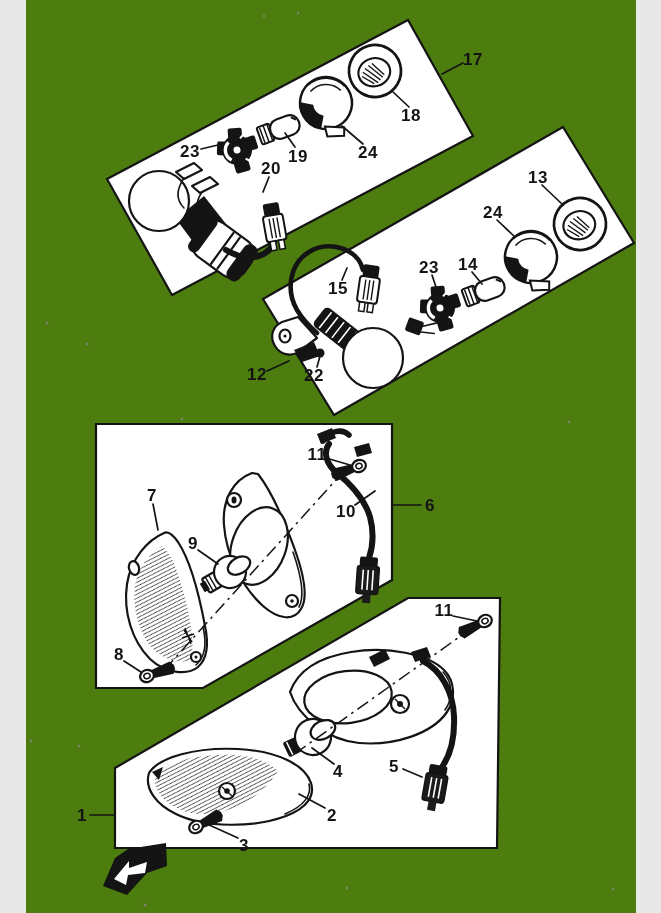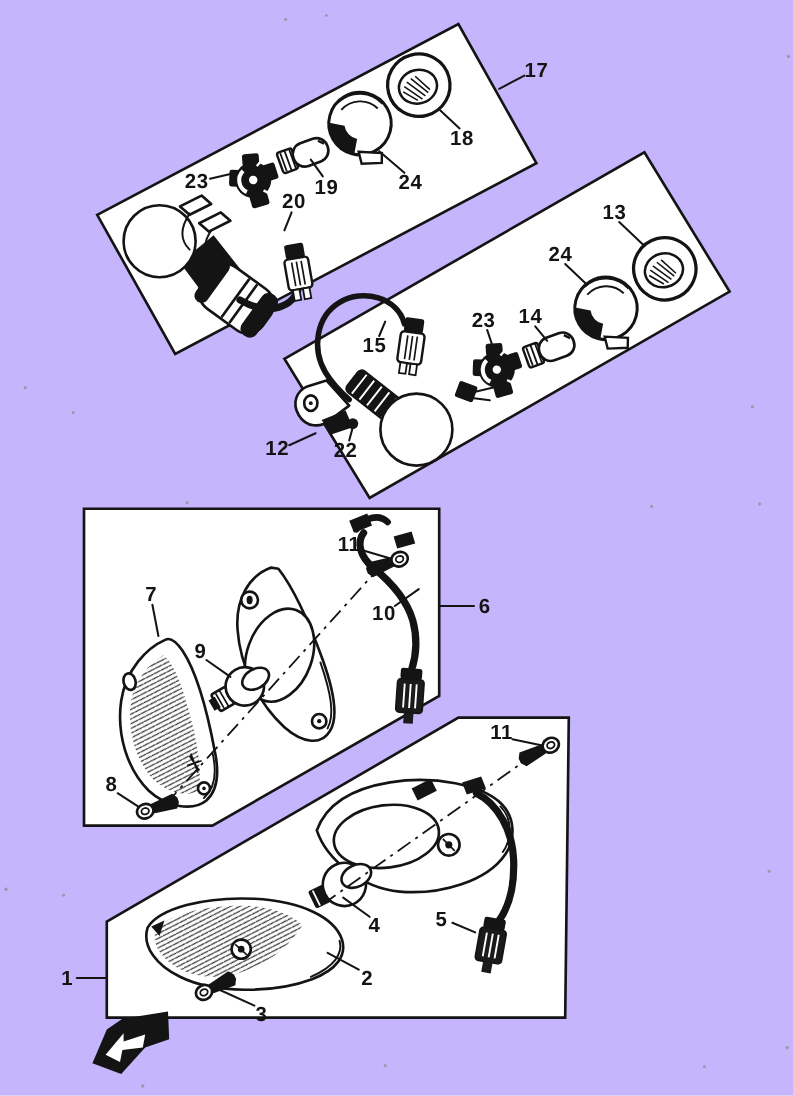--- a/index.html
+++ b/index.html
@@ -1,18 +1,18 @@
 <!DOCTYPE html>
 <html><head>
 <meta charset="utf-8">
 <style>
   html,body{margin:0;padding:0;background:#e8e8e8;}
   .page{
-    width:661px;height:913px;position:relative;margin:0 auto;
-    background:#c4b5fd;overflow:hidden;
+    width:610px;height:913px;position:relative;margin:0 auto;
+    background:#4d7c0f;overflow:hidden;
     font-family:"Liberation Sans","DejaVu Sans",sans-serif;
   }
   svg{position:absolute;left:0;top:0;}
   .callout{
     font-family:"Liberation Sans","DejaVu Sans",sans-serif;
     font-weight:bold;font-size:17px;fill:#141414;
     text-anchor:middle;dominant-baseline:central;
     letter-spacing:0.5px;
   }
   .panel{fill:#ffffff;stroke:#141414;stroke-width:2.2;stroke-linejoin:miter;}

